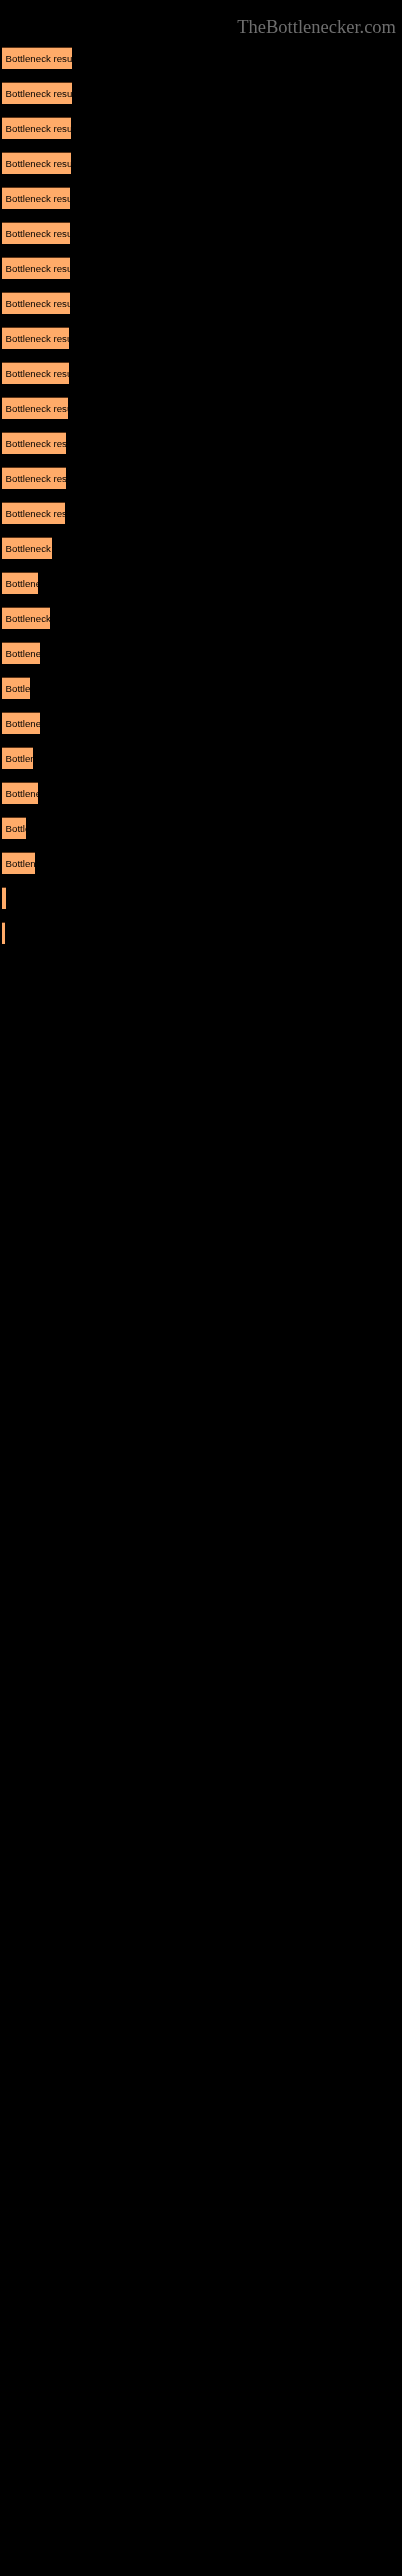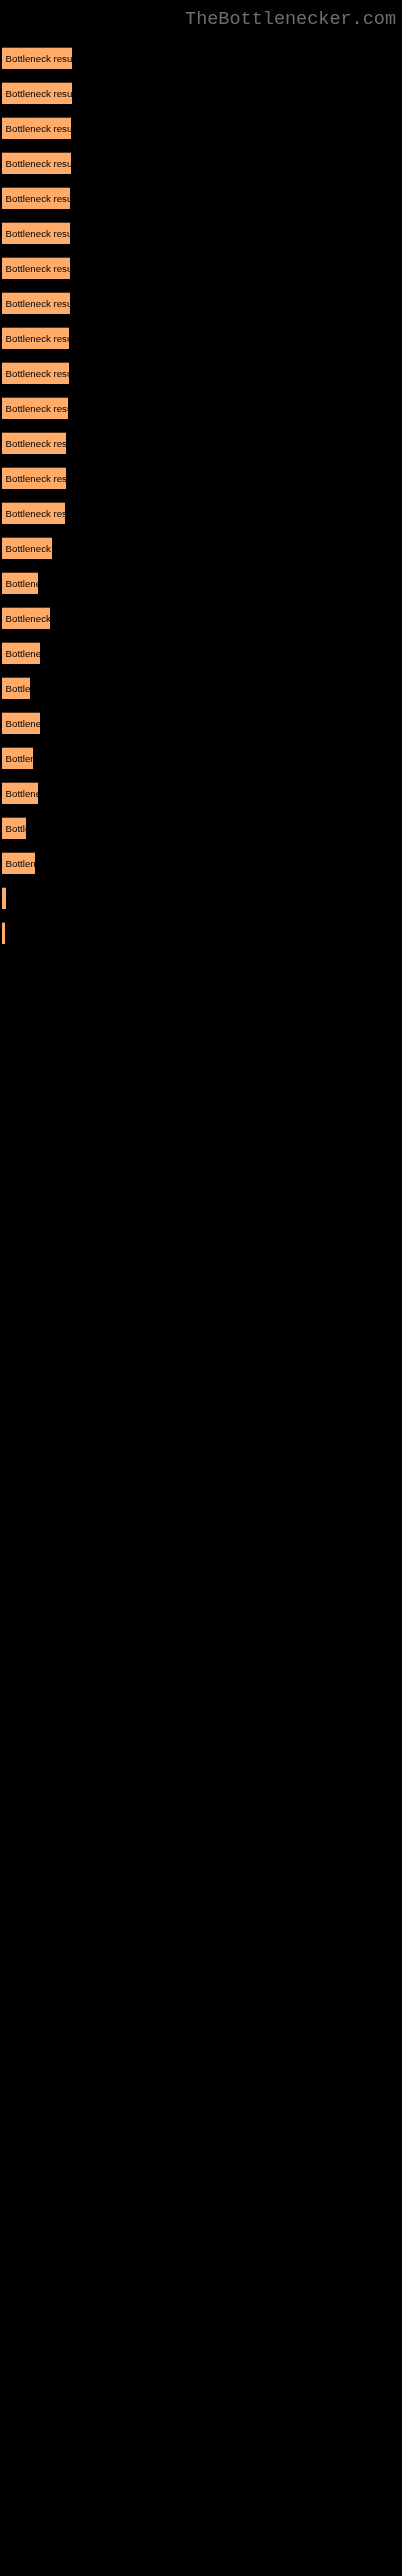--- a/index.html
+++ b/index.html
@@ -11,26 +11,26 @@
   #page {
     position: relative;
     width: 403px;
     height: 2576px;
     background: #000000;
     overflow: hidden;
     font-family: "Liberation Sans", sans-serif;
   }
   #site-title {
     position: absolute;
-    top: 8px;
+    top: 15px;
     left: 0px;
     width: 396px;
     text-align: right;
     color: #6e6e6e;
-    font-family: Liberation Mono, monospace;
+    font-family: Liberation Serif, serif;
     font-size: 18.5px;
     line-height: 24px;
     letter-spacing: 0px;
     white-space: nowrap;
   }
   #plot {
     position: absolute;
     left: 0;
     top: 0;
     width: 403px;

